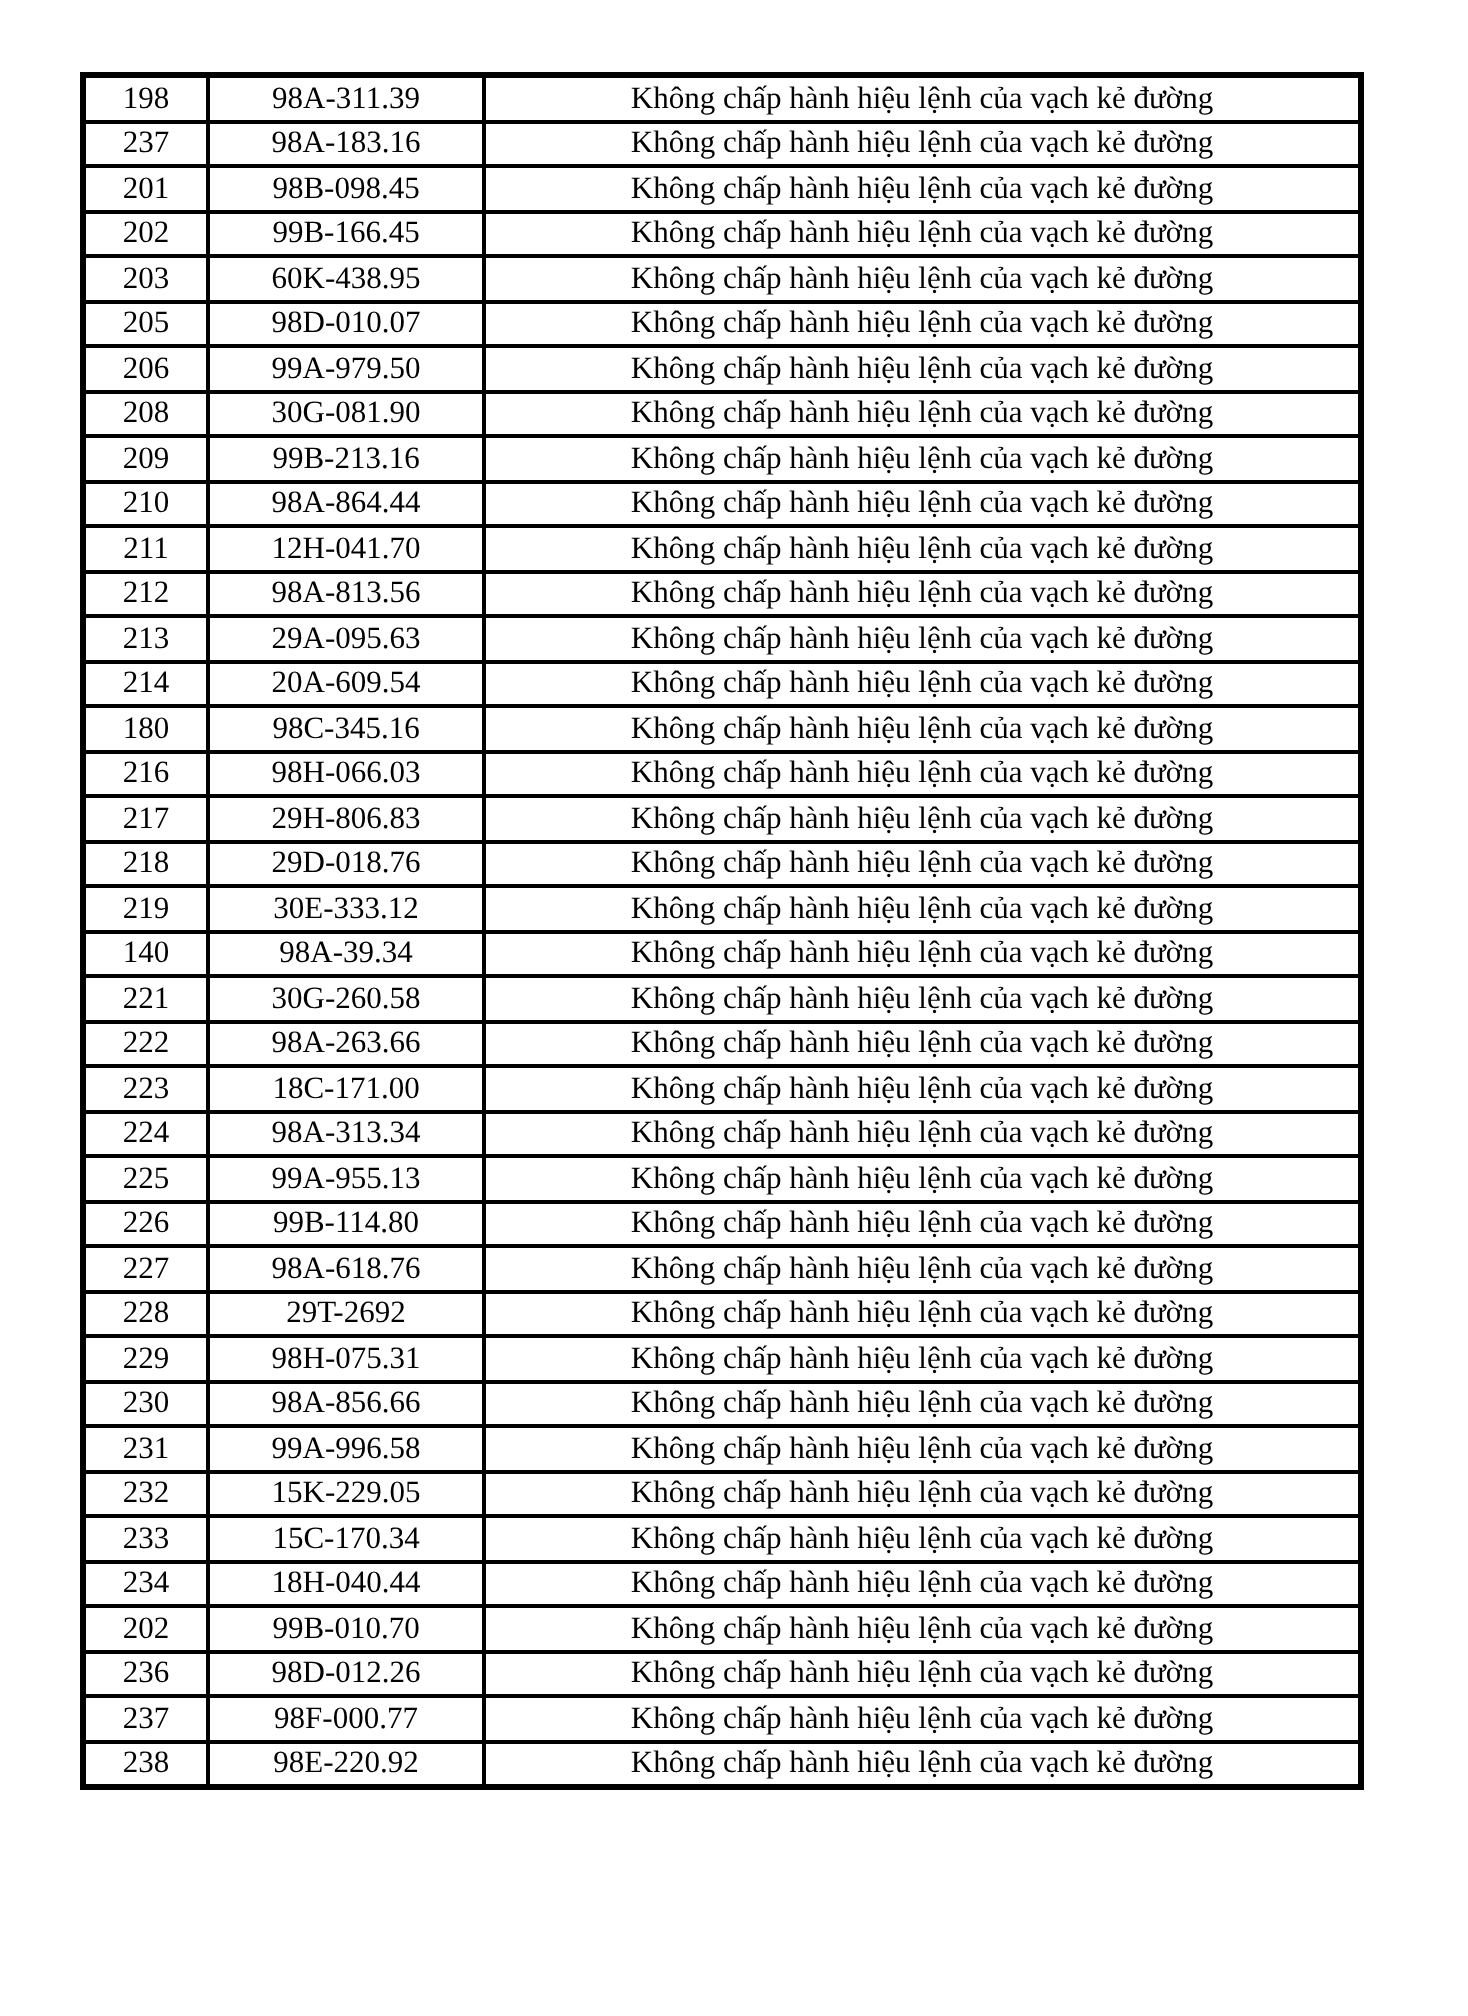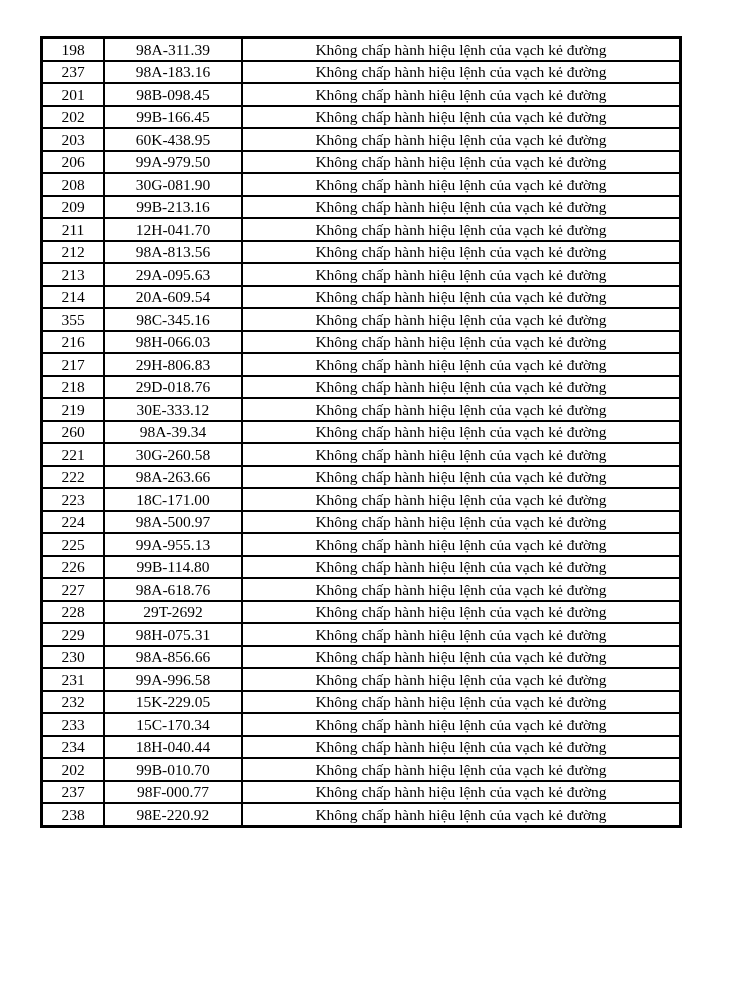--- a/index.html
+++ b/index.html
@@ -73,40 +73,50 @@
     <td class="col-desc">Không chấp hành hiệu lệnh của vạch kẻ đường</td>
   </tr>
 
   <tr>
     <td class="col-no">203</td>
     <td class="col-plate">60K-438.95</td>
     <td class="col-desc">Không chấp hành hiệu lệnh của vạch kẻ đường</td>
   </tr>
 
 
+  <tr>
+    <td class="col-no">205</td>
+    <td class="col-plate">98D-010.07</td>
+    <td class="col-desc">Không chấp hành hiệu lệnh của vạch kẻ đường</td>
+  </tr>
 
   <tr>
     <td class="col-no">206</td>
     <td class="col-plate">99A-979.50</td>
     <td class="col-desc">Không chấp hành hiệu lệnh của vạch kẻ đường</td>
   </tr>
 
 
   <tr>
     <td class="col-no">208</td>
     <td class="col-plate">30G-081.90</td>
     <td class="col-desc">Không chấp hành hiệu lệnh của vạch kẻ đường</td>
   </tr>
 
   <tr>
     <td class="col-no">209</td>
     <td class="col-plate">99B-213.16</td>
     <td class="col-desc">Không chấp hành hiệu lệnh của vạch kẻ đường</td>
   </tr>
 
+  <tr>
+    <td class="col-no">210</td>
+    <td class="col-plate">98A-864.44</td>
+    <td class="col-desc">Không chấp hành hiệu lệnh của vạch kẻ đường</td>
+  </tr>
 
   <tr>
     <td class="col-no">211</td>
     <td class="col-plate">12H-041.70</td>
     <td class="col-desc">Không chấp hành hiệu lệnh của vạch kẻ đường</td>
   </tr>
 
   <tr>
     <td class="col-no">212</td>
     <td class="col-plate">98A-813.56</td>
@@ -119,21 +129,21 @@
     <td class="col-desc">Không chấp hành hiệu lệnh của vạch kẻ đường</td>
   </tr>
 
   <tr>
     <td class="col-no">214</td>
     <td class="col-plate">20A-609.54</td>
     <td class="col-desc">Không chấp hành hiệu lệnh của vạch kẻ đường</td>
   </tr>
 
   <tr>
-    <td class="col-no">355</td>
+    <td class="col-no">180</td>
     <td class="col-plate">98C-345.16</td>
     <td class="col-desc">Không chấp hành hiệu lệnh của vạch kẻ đường</td>
   </tr>
 
   <tr>
     <td class="col-no">216</td>
     <td class="col-plate">98H-066.03</td>
     <td class="col-desc">Không chấp hành hiệu lệnh của vạch kẻ đường</td>
   </tr>
 
@@ -149,21 +159,21 @@
     <td class="col-desc">Không chấp hành hiệu lệnh của vạch kẻ đường</td>
   </tr>
 
   <tr>
     <td class="col-no">219</td>
     <td class="col-plate">30E-333.12</td>
     <td class="col-desc">Không chấp hành hiệu lệnh của vạch kẻ đường</td>
   </tr>
 
   <tr>
-    <td class="col-no">260</td>
+    <td class="col-no">140</td>
     <td class="col-plate">98A-39.34</td>
     <td class="col-desc">Không chấp hành hiệu lệnh của vạch kẻ đường</td>
   </tr>
 
   <tr>
     <td class="col-no">221</td>
     <td class="col-plate">30G-260.58</td>
     <td class="col-desc">Không chấp hành hiệu lệnh của vạch kẻ đường</td>
   </tr>
 
@@ -174,21 +184,21 @@
   </tr>
 
   <tr>
     <td class="col-no">223</td>
     <td class="col-plate">18C-171.00</td>
     <td class="col-desc">Không chấp hành hiệu lệnh của vạch kẻ đường</td>
   </tr>
 
   <tr>
     <td class="col-no">224</td>
-    <td class="col-plate">98A-500.97</td>
+    <td class="col-plate">98A-313.34</td>
     <td class="col-desc">Không chấp hành hiệu lệnh của vạch kẻ đường</td>
   </tr>
 
   <tr>
     <td class="col-no">225</td>
     <td class="col-plate">99A-955.13</td>
     <td class="col-desc">Không chấp hành hiệu lệnh của vạch kẻ đường</td>
   </tr>
 
   <tr>
@@ -244,20 +254,25 @@
     <td class="col-plate">18H-040.44</td>
     <td class="col-desc">Không chấp hành hiệu lệnh của vạch kẻ đường</td>
   </tr>
 
   <tr>
     <td class="col-no">202</td>
     <td class="col-plate">99B-010.70</td>
     <td class="col-desc">Không chấp hành hiệu lệnh của vạch kẻ đường</td>
   </tr>
 
+  <tr>
+    <td class="col-no">236</td>
+    <td class="col-plate">98D-012.26</td>
+    <td class="col-desc">Không chấp hành hiệu lệnh của vạch kẻ đường</td>
+  </tr>
 
   <tr>
     <td class="col-no">237</td>
     <td class="col-plate">98F-000.77</td>
     <td class="col-desc">Không chấp hành hiệu lệnh của vạch kẻ đường</td>
   </tr>
 
   <tr>
     <td class="col-no">238</td>
     <td class="col-plate">98E-220.92</td>

